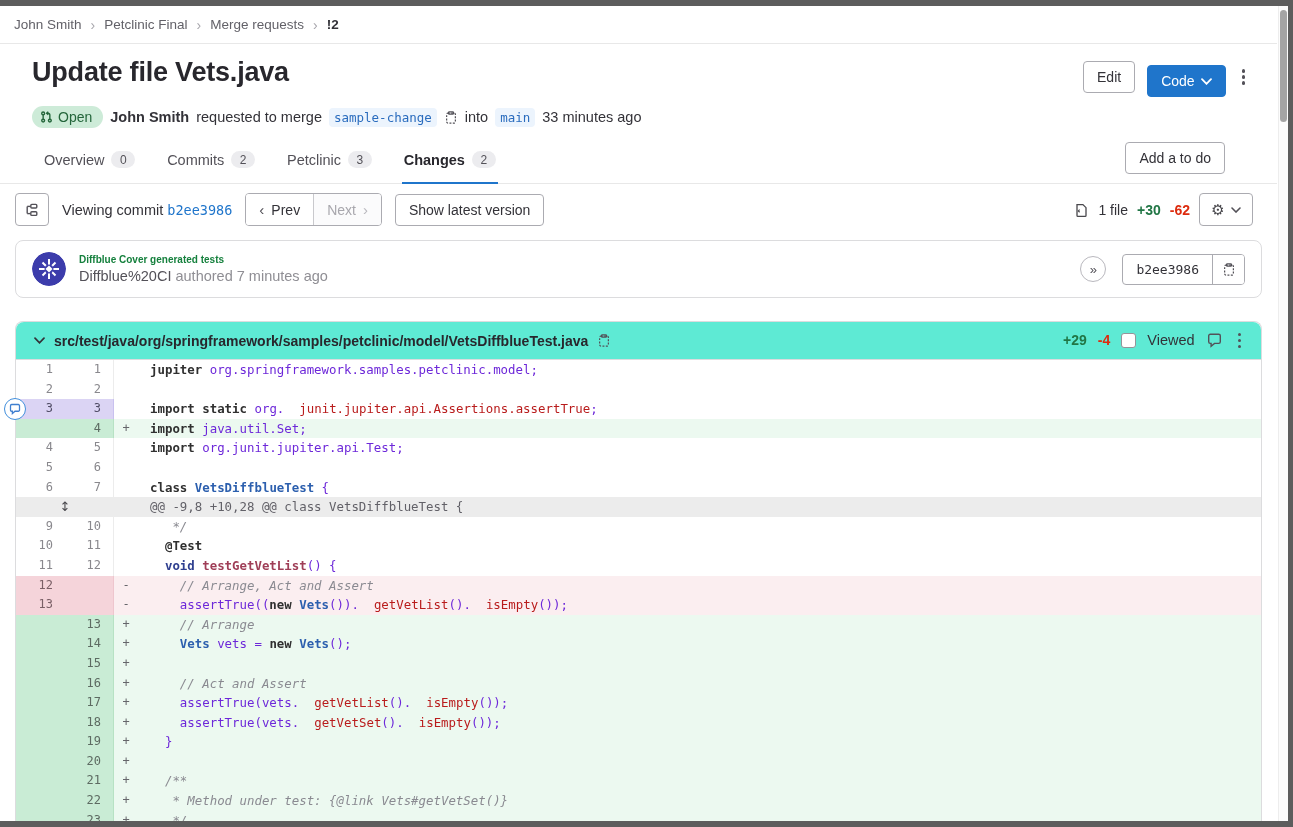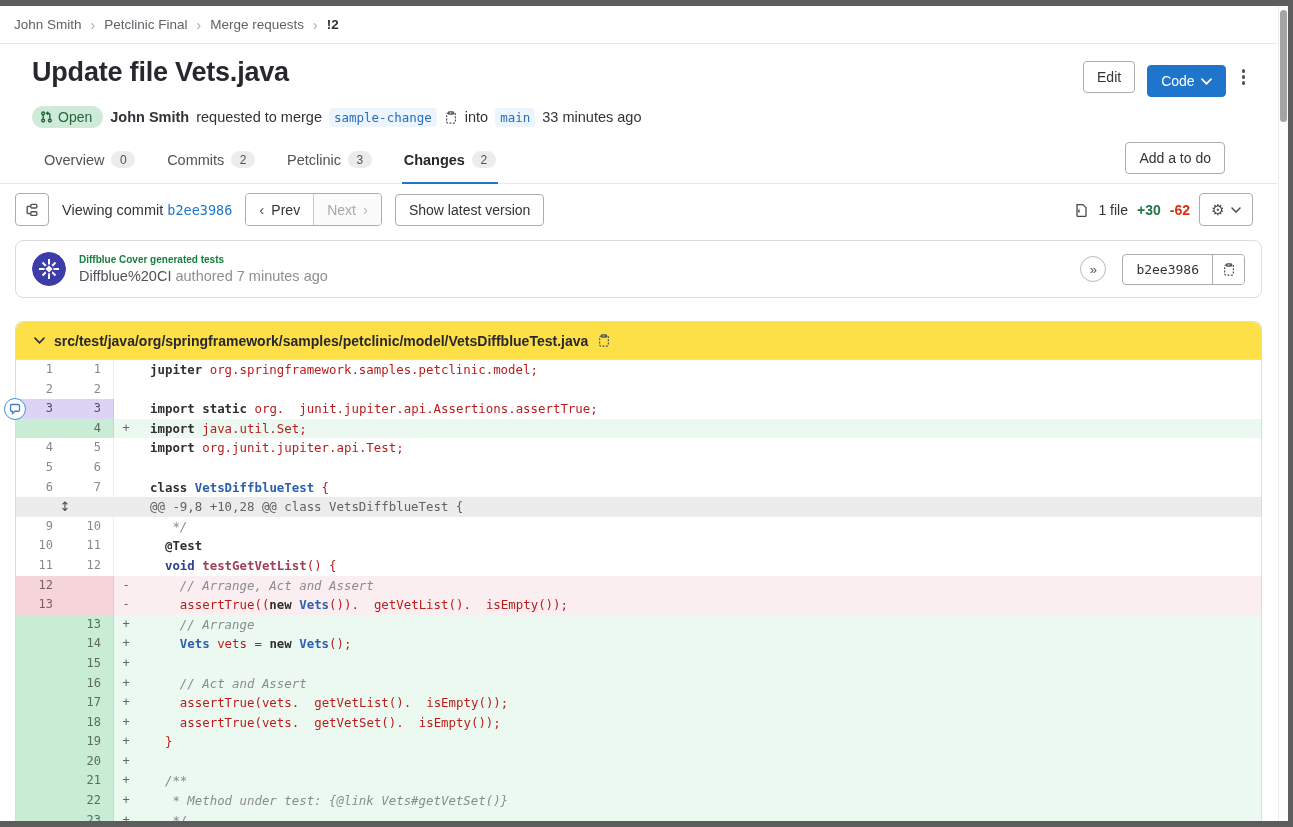--- a/index.html
+++ b/index.html
@@ -70,21 +70,21 @@
   .commit-sub { font-size:14.5px; color:#8f8e94; }
   .commit-sub .author { color:#535158; }
   .commit-right { margin-left:auto; display:flex; align-items:center; gap:16px; }
   .round-btn { width:26px; height:26px; border-radius:50%; border:1px solid #b9b8be; background:#fff; color:#535158; font-size:13px; display:inline-flex; align-items:center; justify-content:center; cursor:pointer; }
   .sha-box { display:flex; height:31px; border:1px solid #ababb1; border-radius:4px; overflow:hidden; }
   .sha-box .sha-text { display:flex; align-items:center; padding:0 13px; font-family:"DejaVu Sans Mono", monospace; font-size:13px; color:#333238; }
   .sha-box .copy-seg { display:flex; align-items:center; justify-content:center; width:32px; border-left:1px solid #ababb1; cursor:pointer; background:#fff; }
 
   
   .diff-card { margin:23px 15px 0 15px; border:1px solid #dcdcde; border-bottom:none; border-radius:8px 8px 0 0; position:relative; }
-  .file-header { height:38px; background:#fde047; border-bottom:1px solid #dcdcde; border-radius:8px 8px 0 0; display:flex; align-items:center; gap:9px; padding:0 16px 0 18px; }
+  .file-header { height:38px; background:#5eead4; border-bottom:1px solid #dcdcde; border-radius:8px 8px 0 0; display:flex; align-items:center; gap:9px; padding:0 16px 0 18px; }
   .file-path { font-size:14px; font-weight:700; color:#28272d; }
   .file-right { margin-left:auto; display:flex; align-items:center; gap:11px; }
   .checkbox { width:15px; height:15px; border:1.5px solid #959499; border-radius:3px; background:#fff; cursor:pointer; }
   .viewed-label { font-size:14.5px; color:#333238; }
 
   
   .diff-table { font-family:"DejaVu Sans Mono", monospace; font-size:12.4px; }
   .drow { display:flex; height:19.6px; line-height:19.6px; position:relative; }
   .ln { flex:0 0 49px; padding-right:12px; text-align:right; font-size:12px; color:#89888d; cursor:pointer; }
   .ln-new { border-right:1px solid #ececec; }
@@ -104,21 +104,21 @@
   .exp-text { flex:1; padding-left:36px; color:#626168; white-space:pre; }
   .bubble { position:absolute; left:-12px; top:50%; transform:translateY(-50%); width:22px; height:22px; border-radius:50%; background:#fff; border:1px solid #428fdc; display:flex; align-items:center; justify-content:center; z-index:5; cursor:pointer; }
 
   
   .tk-k  { font-weight:700; color:#303030; }
   .tk-kt { font-weight:700; color:#2f3f8f; }
   .tk-cls{ font-weight:700; color:#2c5fae; }
   .tk-fn { color:#b91c1c;margin-left:15px; }
   .tk-def{ font-weight:700; color:#9f3e57; }
   .tk-cm { font-style:italic; color:#8a8a91; }
-  .tk-pl { color:#b91c1c; }
+  .tk-pl { color:#6d28d9; }
 
   svg.ic { display:block; }
 </style>
 </head>
 <body>
 
 <div class="page">
 
   <nav class="breadcrumb">
     <span>John Smith</span>
@@ -292,20 +292,36 @@
         </svg>
       <span class="file-path">src/test/java/org/springframework/samples/petclinic/model/VetsDiffblueTest.java</span>
       <span class="icon-btn">
         <svg class="ic" width="14" height="15" viewBox="0 0 16 16">
             <g fill="none" stroke="#535158" stroke-width="1.4">
               <rect x="5.2" y="1.6" width="5.6" height="2.6" rx="0.8"></rect>
               <rect x="3" y="3" width="10" height="11.3" rx="1.4" stroke-dasharray="2.2 1.6"></rect>
             </g>
           </svg>
       </span>
+      <div class="file-right">
+        <span class="stat-add">+29</span>
+        <span class="stat-del">-4</span>
+        <span class="checkbox"></span>
+        <span class="viewed-label">Viewed</span>
+        <span class="icon-btn">
+          <svg class="ic" width="17" height="16" viewBox="0 0 16 16">
+              <path d="M2.2 3.8A1.6 1.6 0 0 1 3.8 2.2h8.4a1.6 1.6 0 0 1 1.6 1.6v6a1.6 1.6 0 0 1-1.6 1.6H8l-3.4 2.8v-2.8H3.8a1.6 1.6 0 0 1-1.6-1.6z" fill="none" stroke="#535158" stroke-width="1.4"></path>
+            </svg>
+        </span>
+        <div class="kebab">
+            <i></i>
+            <i></i>
+            <i></i>
+          </div>
+      </div>
     </div>
     <div class="diff-table">
         <div class="drow ctx-row">
           <div class="ln ln-old">1</div>
           <div class="ln ln-new">1</div>
           <div class="sign"></div>
           <div class="code"><span class="tk-k">jupiter</span><span class="tk-pl"> org.springframework.samples.petclinic.model;</span></div>
         </div>
         <div class="drow ctx-row">
           <div class="ln ln-old">2</div>

